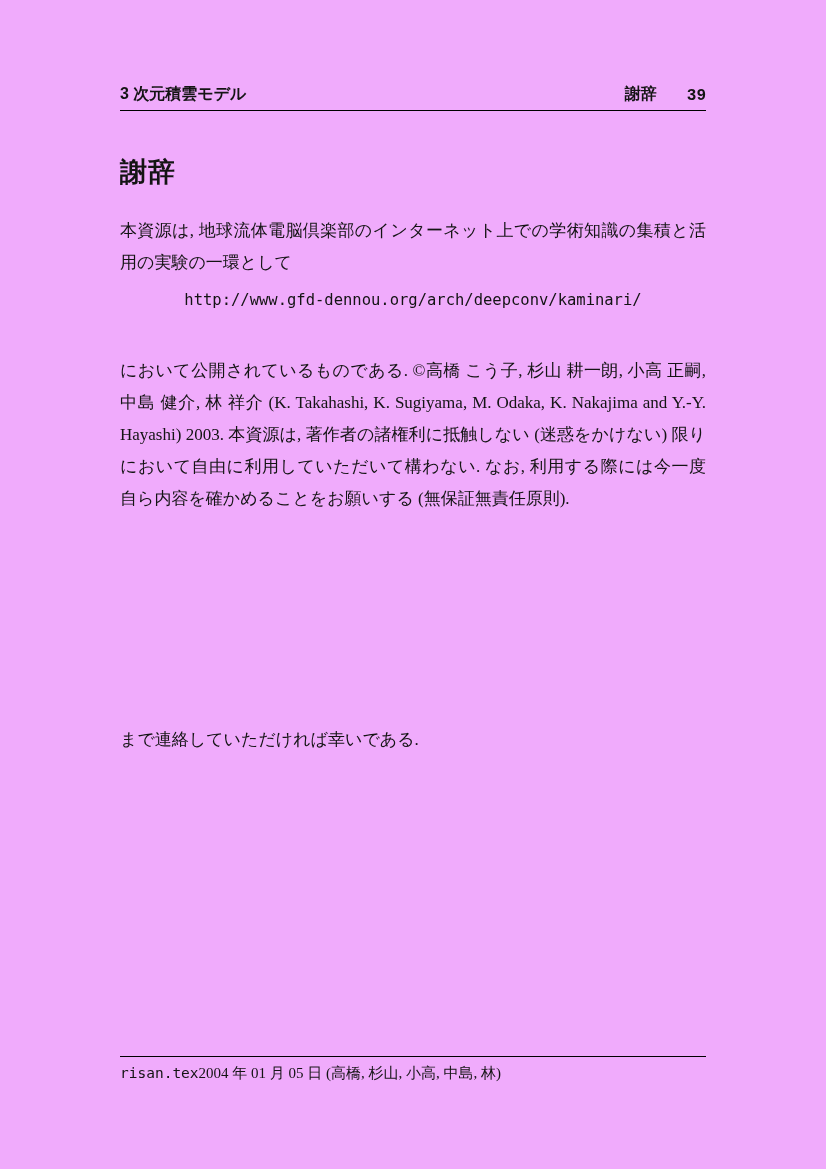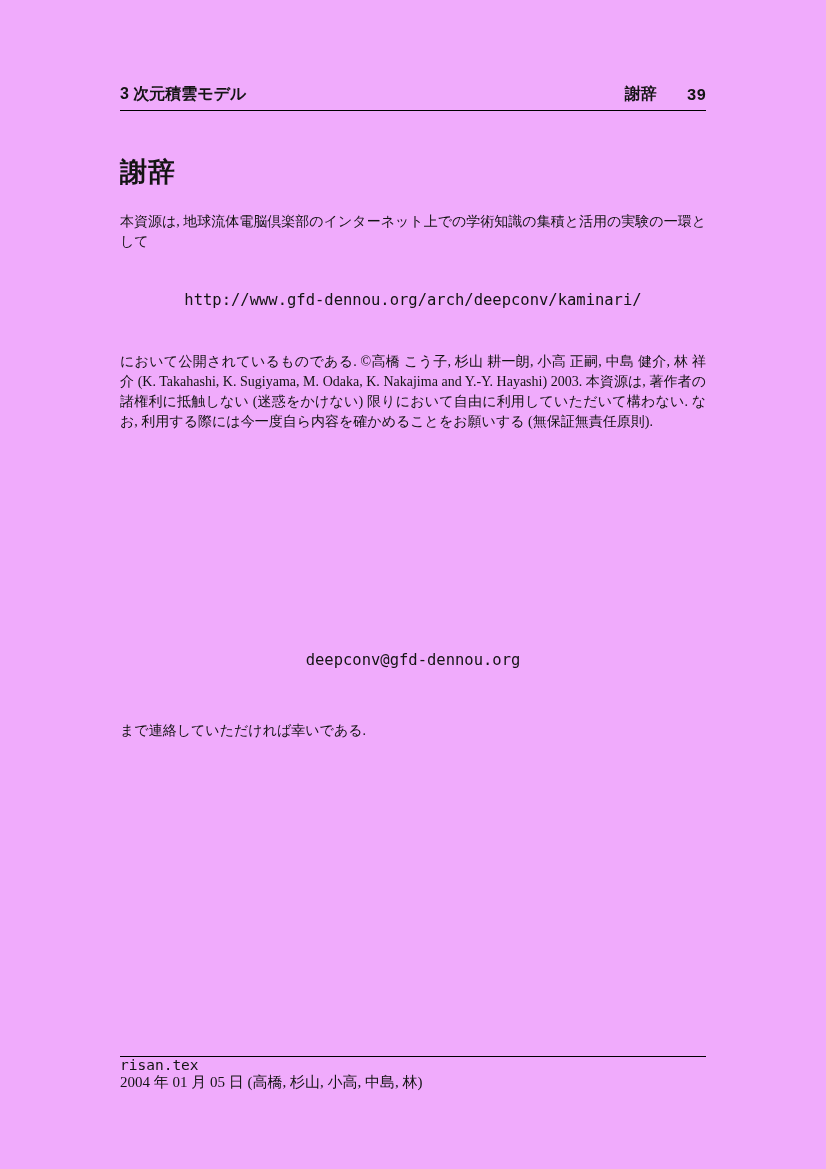--- a/index.html
+++ b/index.html
@@ -41,22 +41,22 @@
     top: 136px;
     font-family: "Liberation Sans", "DejaVu Sans", sans-serif;
     font-weight: bold;
     font-size: 27px;
     letter-spacing: 1px;
   }
   .para {
     position: absolute;
     left: 120px;
     width: 586px;
-    font-size: 14px;
-    line-height: 20px;
+    font-size: 17px;
+    line-height: 32px;
     text-align: justify;
     text-justify: inter-character;
   }
   .center-line {
     position: absolute;
     left: 120px;
     width: 586px;
     text-align: center;
     font-family: "DejaVu Sans Mono", "Liberation Mono", monospace;
     font-size: 15.5px;
@@ -66,24 +66,24 @@
   .p2   { top: 338px; }
   .p3   { top: 479px; }
   .email{ top: 651px; }
   .p4   { top: 707px; font-family: Liberation Serif, serif; }
   .page-footer {
     position: absolute;
     left: 120px;
     right: 120px;
     top: 1056px;
     border-top: 1.2px solid #000;
+    padding-top: 7px;
     display: flex;
     align-items: baseline;
     font-size: 15px;
-    flex-direction: column;
   }
   .page-footer .file {
     font-family: "DejaVu Sans Mono", "Liberation Mono", monospace;
     font-size: 14.5px;
   }
 </style>
 </head>
 <body>
 
 <div class="page">
@@ -98,21 +98,20 @@
 
   <h1 class="doc-title">謝辞</h1>
 
   <p class="para p1">本資源は, 地球流体電脳倶楽部のインターネット上での学術知識の集積と活用の実験の一環として</p>
 
   <div class="center-line url">http://www.gfd-dennou.org/arch/deepconv/kaminari/</div>
 
   <p class="para p2">において公開されているものである. ©高橋 こう子, 杉山 耕一朗, 小高 正嗣, 中島 健介, 林 祥介 (K. Takahashi, K. Sugiyama, M. Odaka, K. Nakajima and Y.-Y. Hayashi) 2003. 本資源は, 著作者の諸権利に抵触しない (迷惑をかけない) 限りにおいて自由に利用していただいて構わない. なお, 利用する際には今一度自ら内容を確かめることをお願いする (無保証無責任原則).</p>
 
 
-  <div class="center-line email">deepconv@gfd-dennou.org</div>
 
   <p class="para p4">まで連絡していただければ幸いである.</p>
 
   <div class="page-footer">
     <span class="file">risan.tex</span>
     <span>2004 年 01 月 05 日 (高橋, 杉山, 小高, 中島, 林)</span>
   </div>
 
 </div>
 

